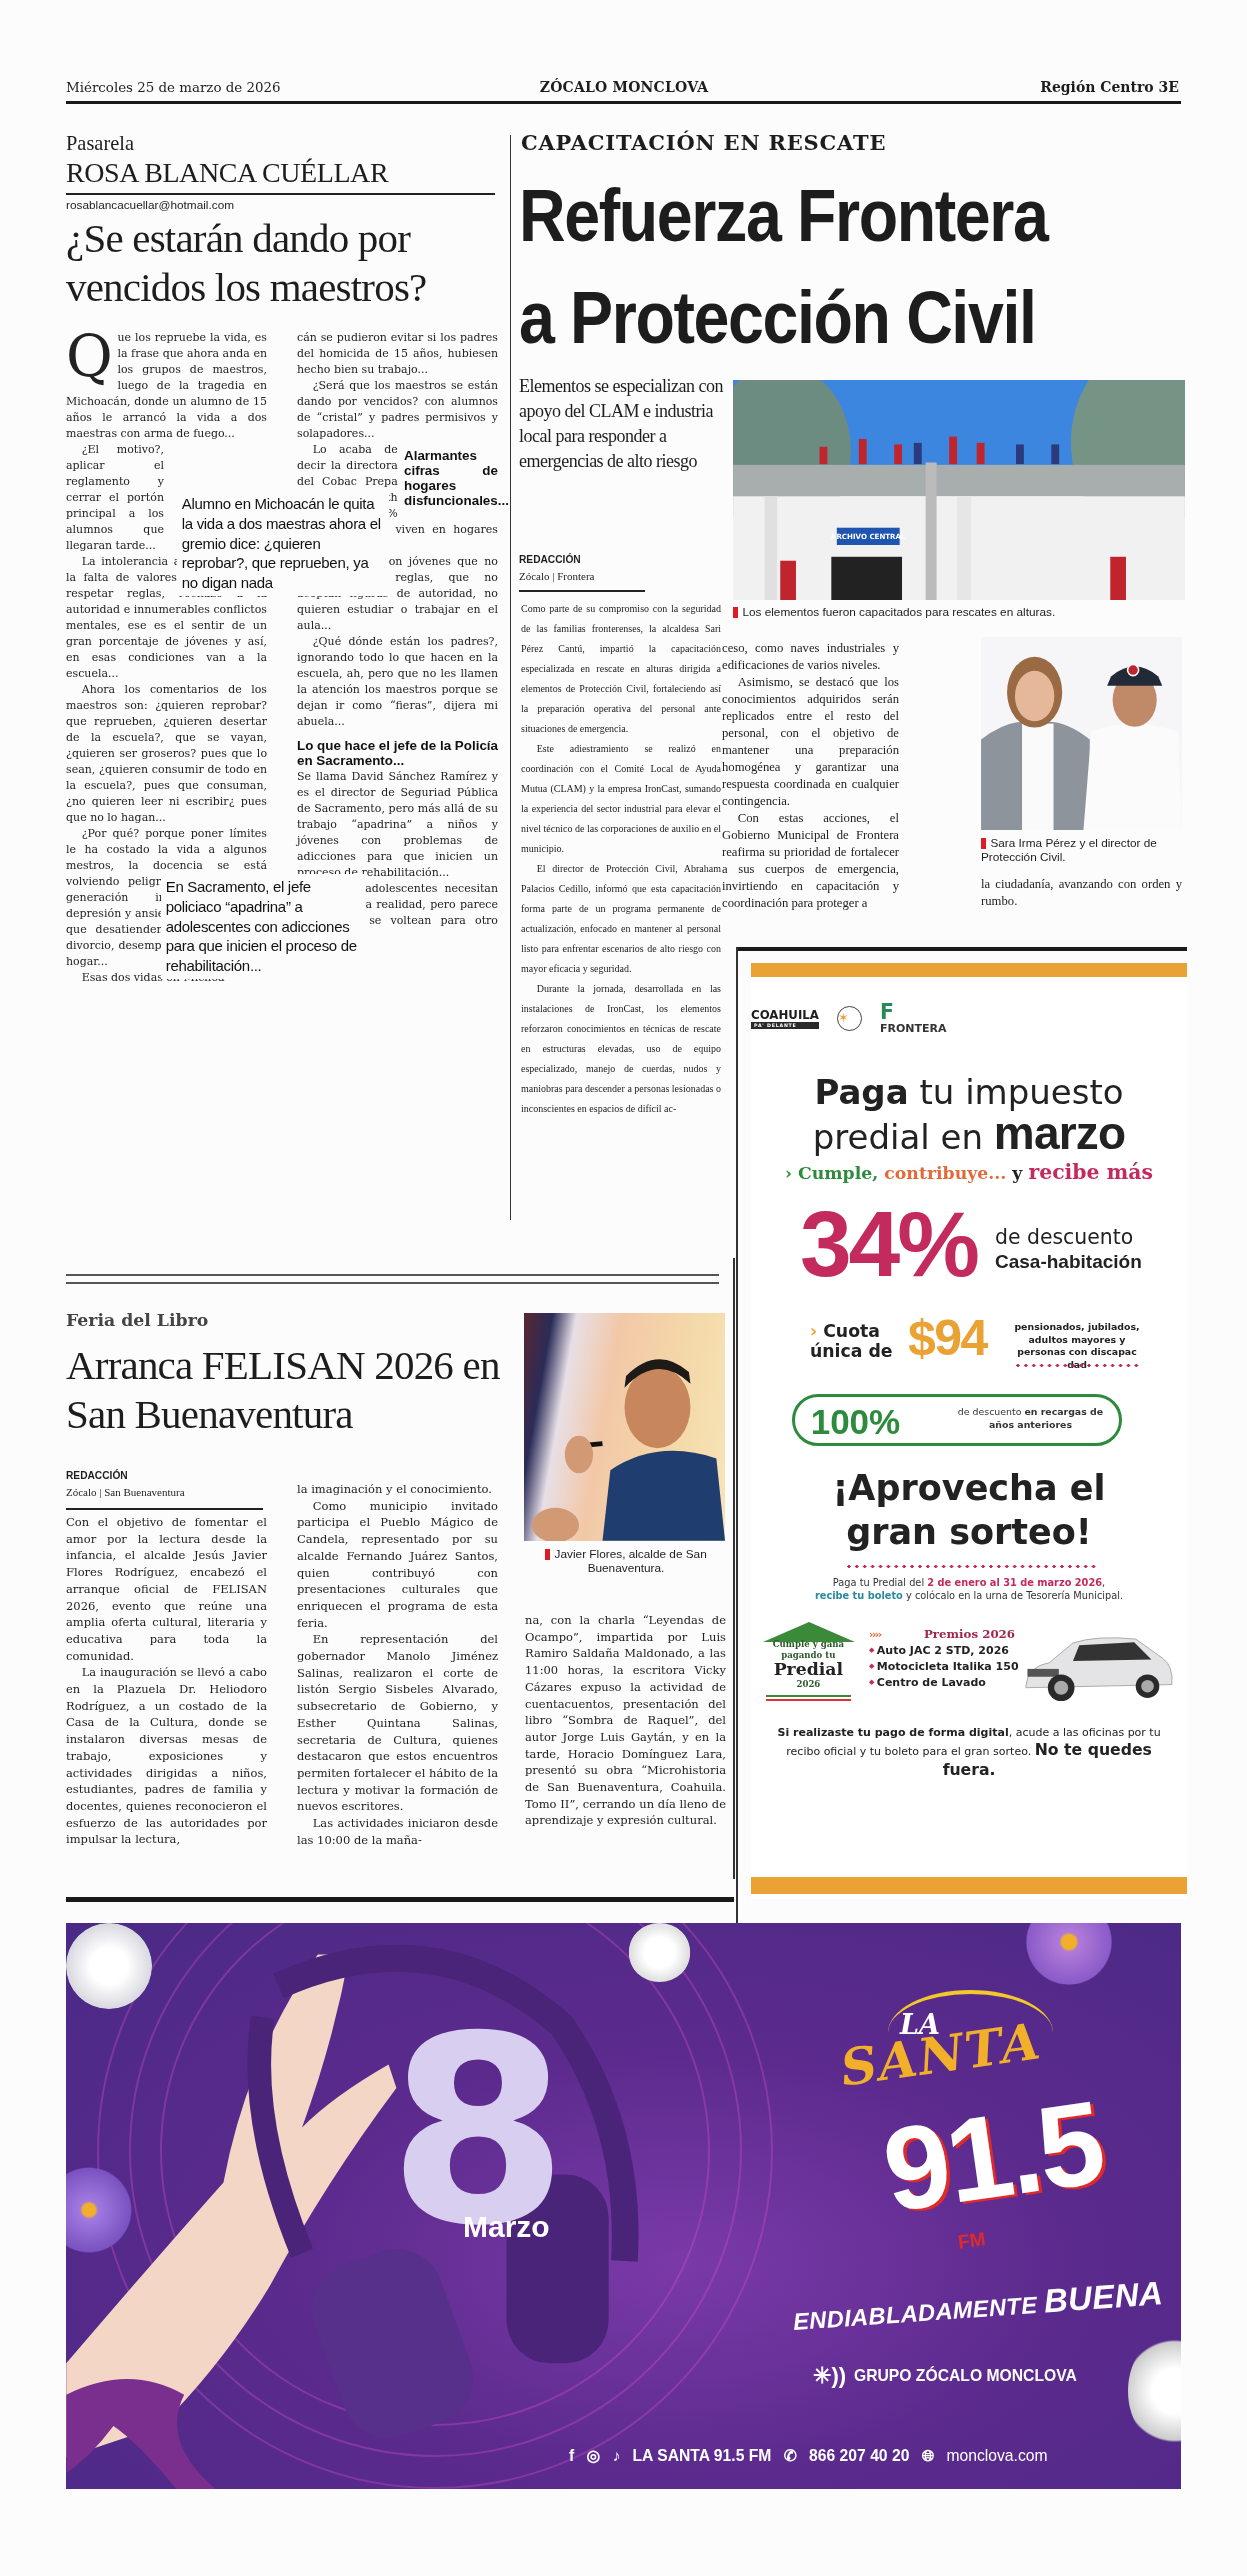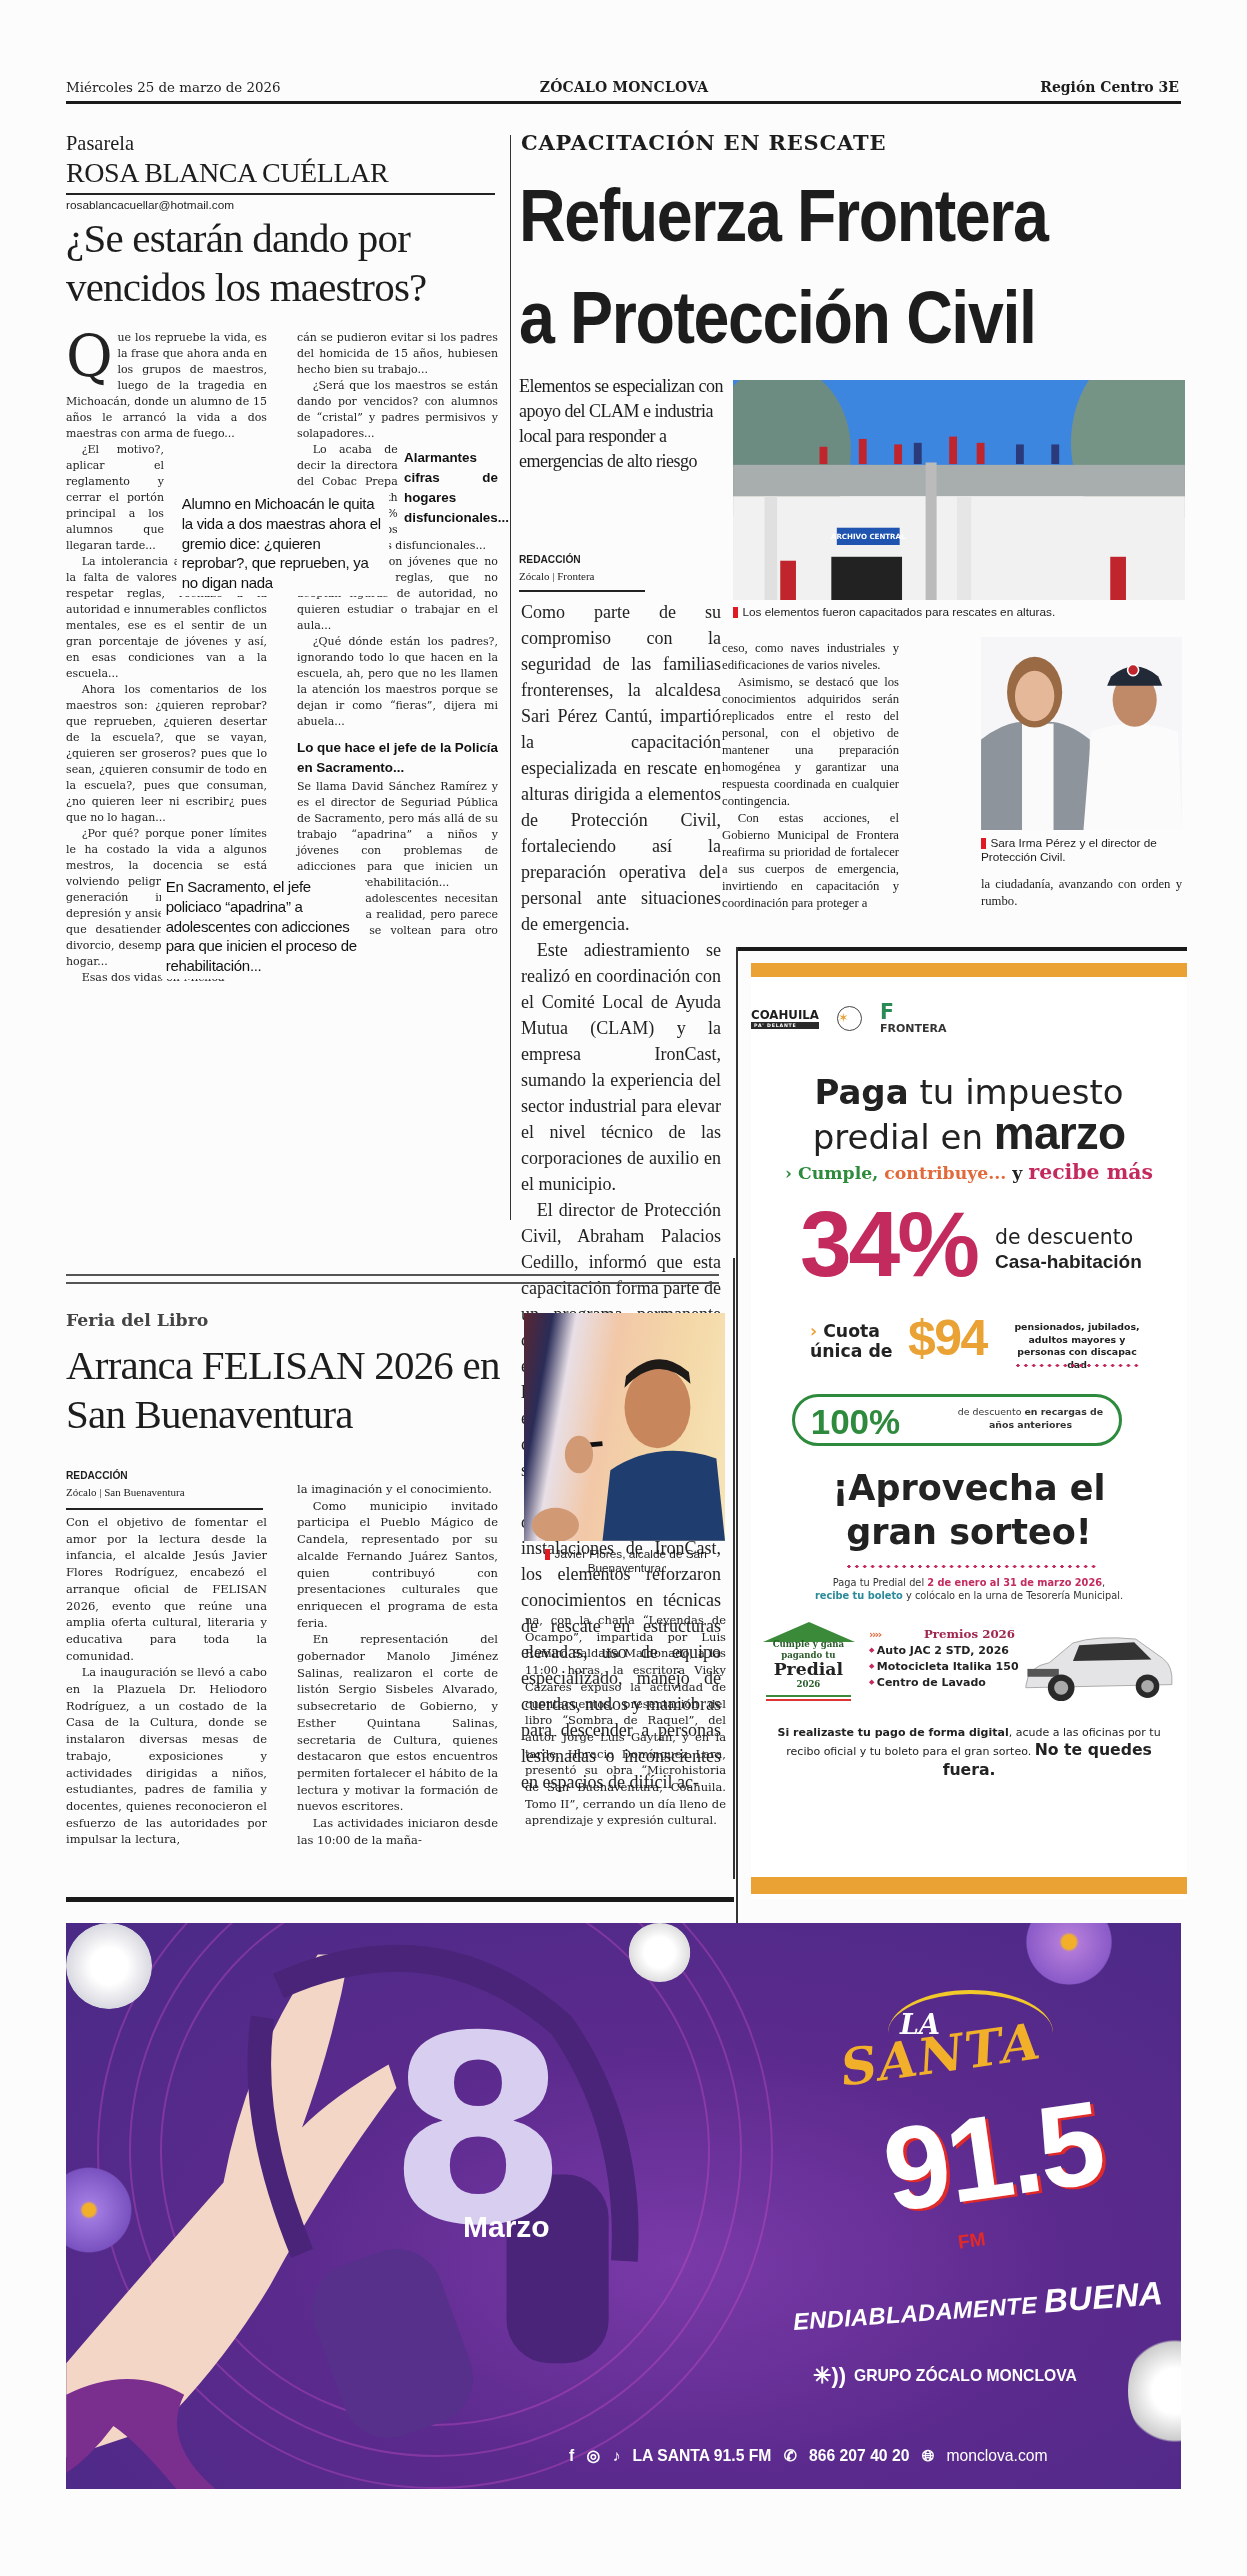--- a/index.html
+++ b/index.html
@@ -24,21 +24,21 @@
   #col-title { left: 66px; top: 214px; width: 440px; font-size: 41px; line-height: 49px; letter-spacing: -0.8px; }
   .body-text { font-family: "DejaVu Serif", serif; font-size: 11px; line-height: 16px; text-align: justify; hyphens: auto; color: #222; }
   .body-text p { text-indent: 15.7px; }
   .body-text p.noindent { text-indent: 0; }
   #col-c1 { left: 66px; top: 330px; width: 201px; }
   #col-c2 { left: 297px; top: 330px; width: 201px; }
   .dropcap { float: left; font-size: 57px; line-height: 46px; margin: 3.1px 4.7px 0 0; font-family: "DejaVu Serif", serif; }
   .pullquote { font-family: "Liberation Sans", sans-serif; font-size: 15px; line-height: 19.7px; color: #111; letter-spacing: -0.3px; }
   #pq1 { left: 177px; top: 491px; width: 212px; }
   #pq2 { left: 161px; top: 874px; width: 204px; }
-  .subhead { font-family: "Liberation Sans", sans-serif; font-weight: bold; font-size: 13.4px; line-height: 20px; color: #111; }
+  .subhead { font-family: "Liberation Sans", sans-serif; font-weight: bold; font-size: 13.4px; line-height: 15px; color: #111; }
   #col-divider { left: 510px; top: 135px; width: 0.8px; height: 1085px; background: #333; }
 
   
   #art-kicker { left: 521px; top: 130px; font-size: 21px; font-weight: bold; letter-spacing: 0.8px; font-family: "DejaVu Serif", serif; }
   #art-title { left: 519px; top: 164px; width: 692px; font-family: "Liberation Sans", sans-serif; font-weight: bold; font-size: 75px; line-height: 102px; transform: scaleX(.86); transform-origin: left top; letter-spacing: -1.6px; white-space: nowrap; }
   #art-deck { left: 519px; top: 374px; width: 204px; font-family: "Liberation Serif", serif; font-size: 18px; line-height: 25px; letter-spacing: -0.5px; }
   #art-byline { left: 519px; top: 554px; font-family: "Liberation Sans", sans-serif; font-weight: bold; font-size: 10.2px; }
   #art-place { left: 519px; top: 570px; font-size: 11px; }
   #art-byrule { left: 519px; width: 126px; top: 590px; height: 1.6px; background: #222; }
   #art-c1 { left: 521px; top: 599px; width: 200px; }
@@ -204,21 +204,21 @@
         <rect x="230" y="80" width="10" height="27"></rect>
         <rect x="360" y="82" width="10" height="25"></rect>
         <rect x="405" y="82" width="10" height="25"></rect>
       </g>
     <rect x="60" y="230" width="20" height="50" fill="#c0252d"></rect>
     <rect x="480" y="225" width="20" height="55" fill="#c0252d"></rect>
   </svg>
 </div>
 <div class="abs caption" id="cap1"><span class="mark"></span><span>Los elementos fueron capacitados para rescates en alturas.</span></div>
 
-<div class="abs body-text" id="art-c1" style="font-family:'Liberation Serif',serif;font-size:18px;line-height:26px;">
+<div class="abs body-text" id="art-c1" style="font-family:'Liberation Serif',serif;font-size:10px;line-height:20px;">
   <p class="noindent">Como parte de su compromiso con la seguridad de las familias fronterenses, la alcaldesa Sari Pérez Cantú, impartió la capacitación especializada en rescate en alturas dirigida a elementos de Protección Civil, fortaleciendo así la preparación operativa del personal ante situaciones de emergencia.</p>
   <p>Este adiestramiento se realizó en coordinación con el Comité Local de Ayuda Mutua (CLAM) y la empresa IronCast, sumando la experiencia del sector industrial para elevar el nivel técnico de las corporaciones de auxilio en el municipio.</p>
   <p>El director de Protección Civil, Abraham Palacios Cedillo, informó que esta capacitación forma parte de un programa permanente de actualización, enfocado en mantener al personal listo para enfrentar escenarios de alto riesgo con mayor eficacia y seguridad.</p>
   <p>Durante la jornada, desarrollada en las instalaciones de IronCast, los elementos reforzaron conocimientos en técnicas de rescate en estructuras elevadas, uso de equipo especializado, manejo de cuerdas, nudos y maniobras para descender a personas lesionadas o inconscientes en espacios de difícil ac-</p>
 </div>
 <div class="abs body-text" id="art-c2" style="font-family:'Liberation Serif',serif;font-size:12.7px;line-height:17px;">
   <p class="noindent">ceso, como naves industriales y edificaciones de varios niveles.</p>
   <p>Asimismo, se destacó que los conocimientos adquiridos serán replicados entre el resto del personal, con el objetivo de mantener una preparación homogénea y garantizar una respuesta coordinada en cualquier contingencia.</p>
   <p>Con estas acciones, el Gobierno Municipal de Frontera reafirma su prioridad de fortalecer a sus cuerpos de emergencia, invirtiendo en capacitación y coordinación para proteger a</p>
 </div>

